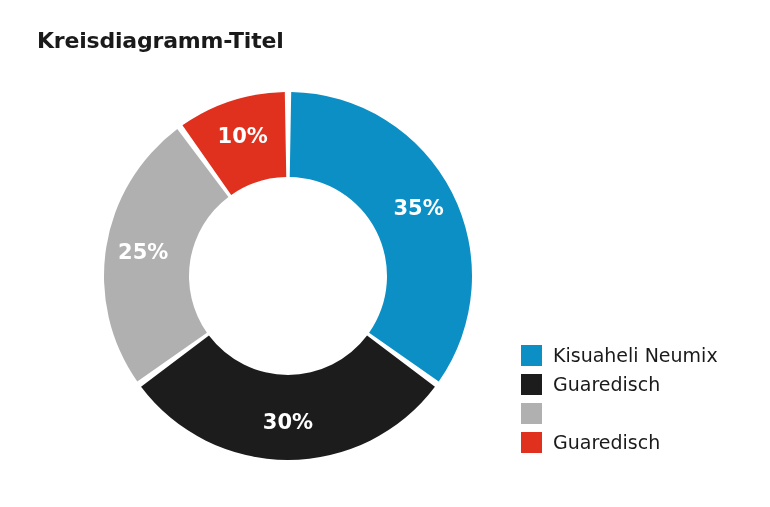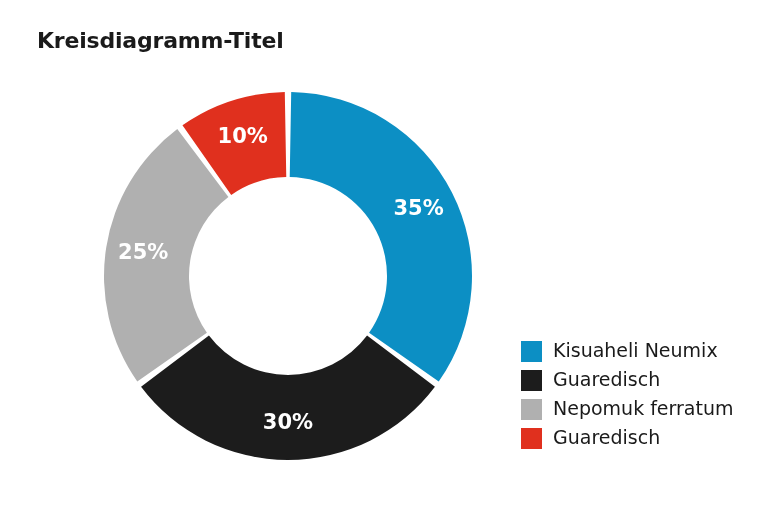--- a/index.html
+++ b/index.html
@@ -54,21 +54,21 @@
     dominant-baseline: middle;
   }
   #legend {
     position: absolute;
     left: 521px;
     top: 341px;
     width: 240px;
   }
   .legend-row {
     display: flex;
-    align-items: flex-start;
+    align-items: center;
     height: 29px;
   }
   .legend-swatch {
     width: 21px;
     height: 21px;
     flex: 0 0 auto;
     margin-right: 11px;
   }
   .legend-label {
     font-family: "DejaVu Sans", sans-serif;
@@ -106,21 +106,20 @@
     <div class="legend-row">
       <span class="legend-swatch" style="background: rgb(12, 143, 196);"></span>
       <span class="legend-label">Kisuaheli Neumix</span>
     </div>
     <div class="legend-row">
       <span class="legend-swatch" style="background: rgb(28, 28, 28);"></span>
       <span class="legend-label">Guaredisch</span>
     </div>
     <div class="legend-row">
       <span class="legend-swatch" style="background: rgb(176, 176, 176);"></span>
-      <span class="legend-label">Nepomuk ferratum</span>
     </div>
     <div class="legend-row">
       <span class="legend-swatch" style="background: rgb(224, 48, 30);"></span>
       <span class="legend-label">Guaredisch</span>
     </div>
   </div>
 
 </div>
 
 </body></html>

